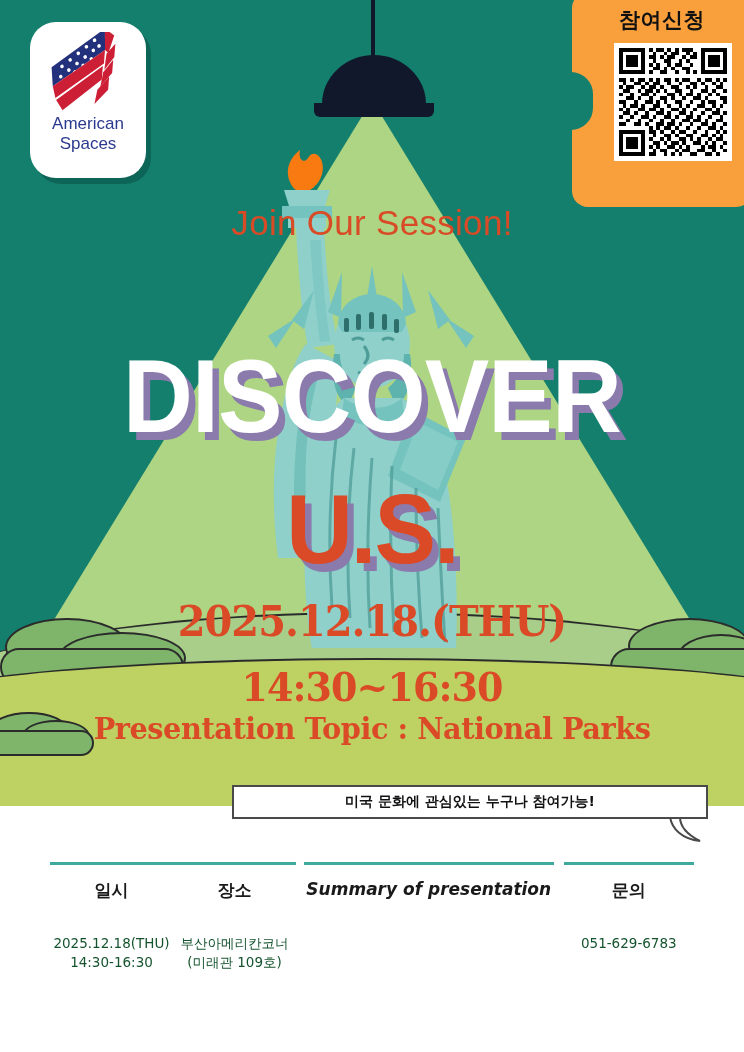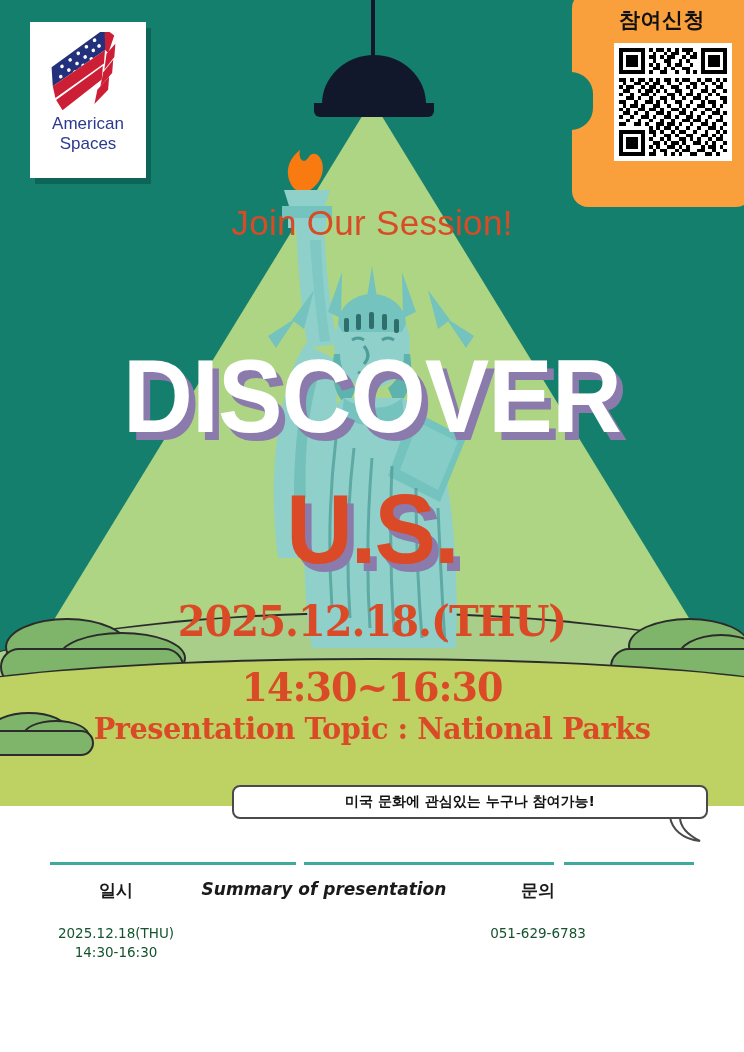--- a/index.html
+++ b/index.html
@@ -55,21 +55,21 @@
   .bush.b9{left:-20px;top:730px;width:110px;height:22px;border-radius:30px;}
 
   
   .statue{position:absolute;left:226px;top:148px;width:290px;height:500px;}
 
   
   .logo-card{
     position:absolute;left:30px;top:22px;width:116px;height:156px;background:#ffffff;
     box-shadow:5px 6px 0 rgba(4,70,62,.45);
     display:flex;flex-direction:column;align-items:center;justify-content:flex-start;
-    padding-top:10px;box-sizing:border-box;
+    padding-top:10px;box-sizing:border-box;border-radius:26px;
   }
   .logo-flag{width:84px;height:80px;}
   .logo-text{
     margin-top:2px;color:#2B3A8F;font-size:17px;line-height:20px;text-align:center;
     font-family:"Liberation Sans",sans-serif;
   }
 
   
   .qr-tag{
     position:absolute;left:572px;top:-8px;width:180px;height:215px;background:#F9A03C;
@@ -124,21 +124,21 @@
   .topicline{
     position:absolute;left:0;top:712px;width:744px;text-align:center;
     font-size:30px;line-height:34px;font-weight:bold;color:#DB4A26;
     font-family:"DejaVu Serif","Liberation Serif",serif;letter-spacing:-.5px;
     transform:scaleX(.96);
   }
 
   
   .bubble{
     position:absolute;left:232px;top:785px;width:476px;height:34px;background:#ffffff;
-    border:2px solid #4A4A4A;border-radius:8px;
+    border:2px solid #4A4A4A;border-radius:0;
     display:flex;align-items:center;justify-content:center;
     font-size:14px;font-weight:bold;color:#111111;
     font-family:"DejaVu Sans","Liberation Sans",sans-serif;
     box-sizing:border-box;z-index:5;
   }
   .bubble-tail{
     position:absolute;left:668px;top:817px;width:36px;height:26px;z-index:4;
   }
 
   
@@ -146,21 +146,21 @@
     position:absolute;left:0;top:862px;width:744px;height:120px;
   }
   .info-cols{display:flex;width:744px;padding:0 50px;box-sizing:border-box;}
   .col{box-sizing:border-box;}
   .col.c1{width:132px;}
   .col.c2{width:132px;}
   .col.c3{width:268px;margin-left:8px;font-style:italic;}
   .col.c4{width:140px;margin-left:10px;}
   .col-head{
     text-align:center;font-size:17px;font-weight:bold;color:#1A1A1A;
-    font-family:"DejaVu Sans","Liberation Sans",sans-serif;margin-bottom:22px;
+    font-family:"DejaVu Sans","Liberation Sans",sans-serif;margin-bottom:32px;
   }
   .col-body{
     text-align:center;font-size:13.5px;line-height:19px;color:#14532d;
     font-family:"DejaVu Sans","Liberation Sans",sans-serif;
   }
   .rule-row{display:flex;width:744px;padding:0 50px;box-sizing:border-box;}
   .rule-seg{height:3px;background:#3FA99B;}
   .rule-seg.s1{width:264px;}
   .rule-seg.s2{width:268px;margin-left:8px;}
   .rule-seg.s3{width:140px;margin-left:10px;}
@@ -548,20 +548,27 @@
       <div class="rule-seg s3"></div>
     </div>
     <div class="info-cols" style="margin-top:14px;">
       <div class="col c1">
         <div class="col-head">일시</div>
         <div class="col-body">
           <div>2025.12.18(THU)</div>
           <div>14:30-16:30</div>
         </div>
       </div>
+      <div class="col c2">
+        <div class="col-head">장소</div>
+        <div class="col-body">
+          <div>부산아메리칸코너</div>
+          <div>(미래관 109호)</div>
+        </div>
+      </div>
       <div class="col c3">
         <div class="col-head">Summary of presentation</div>
         <div class="col-body">
         </div>
       </div>
       <div class="col c4">
         <div class="col-head">문의</div>
         <div class="col-body">
           <div>051-629-6783</div>
         </div>

